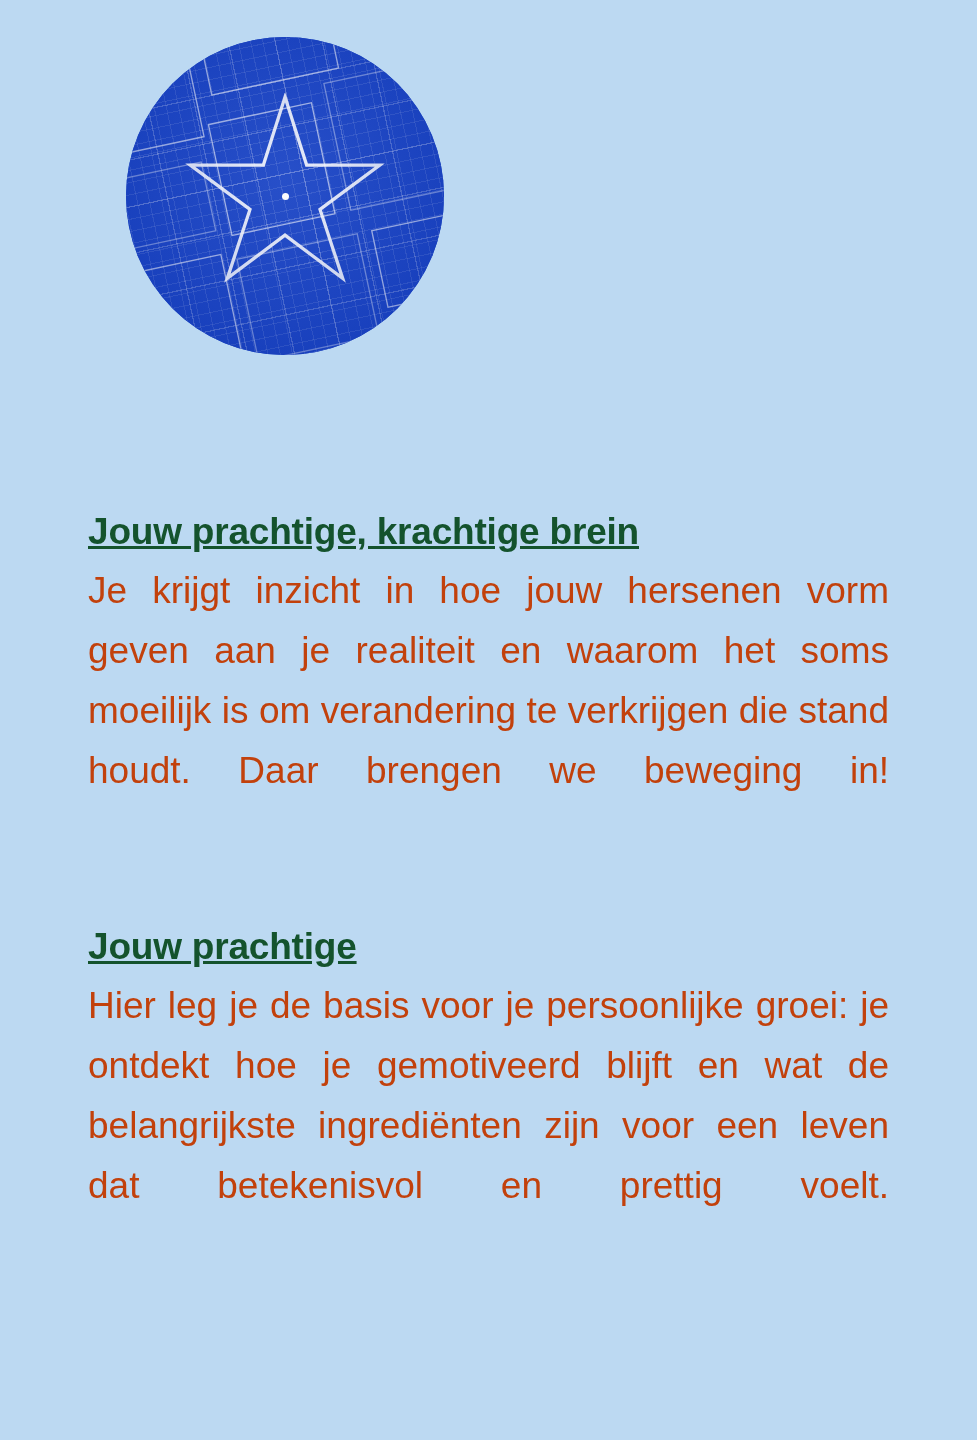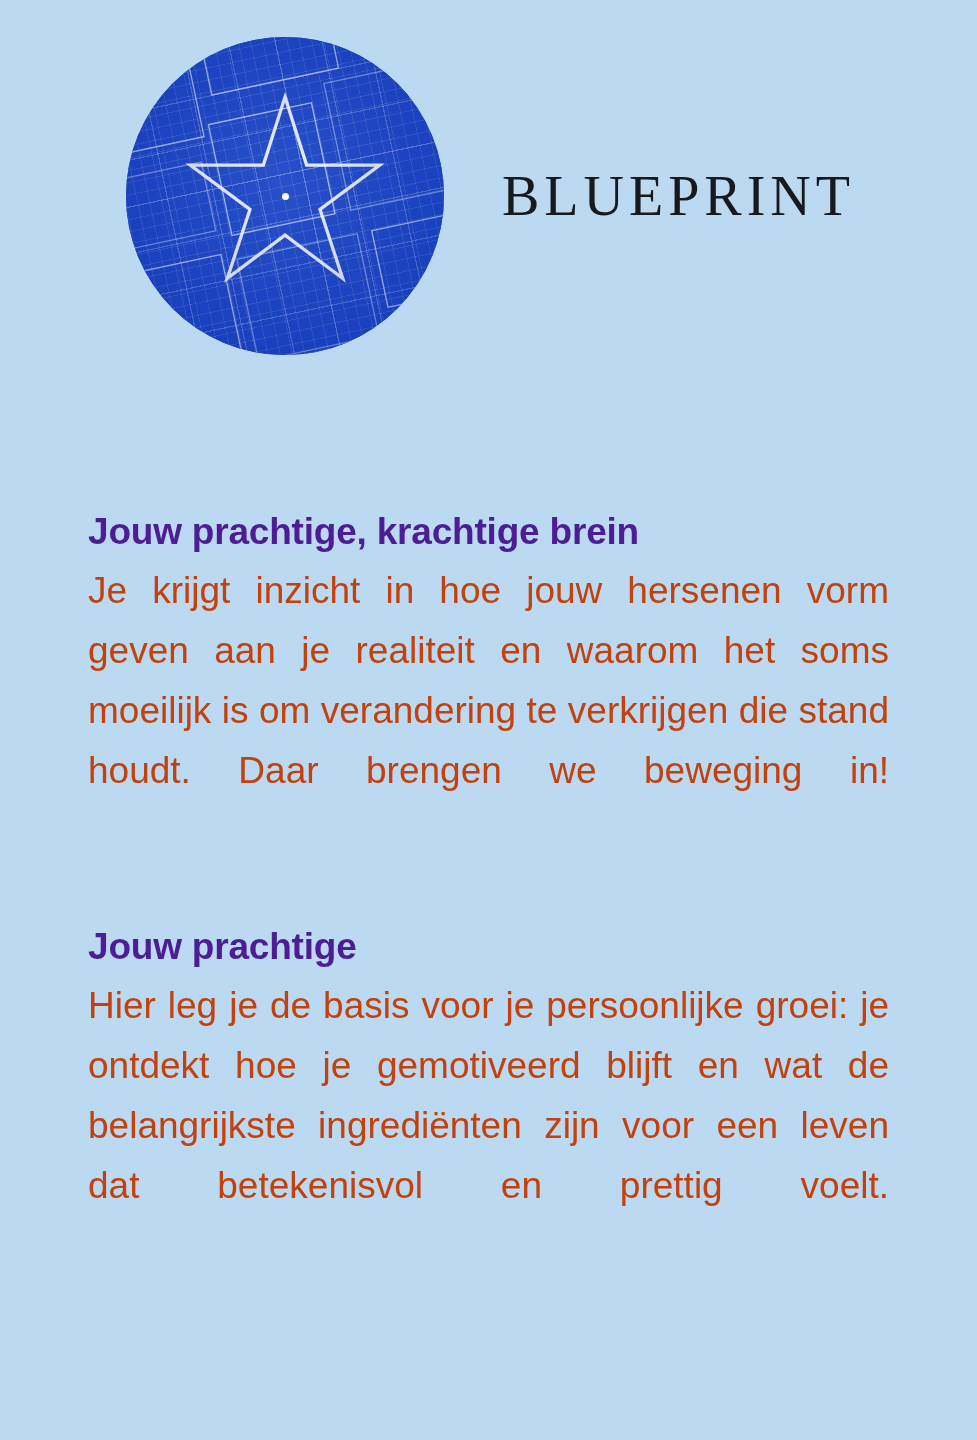--- a/index.html
+++ b/index.html
@@ -119,24 +119,25 @@
   .content {
     padding: 0 88px 0 88px;
     margin-top: 178px;
   }
   .block + .block {
     margin-top: 62px;
   }
   .block-title {
     font-size: 37px;
     font-weight: 700;
-    color: #4c1d95;
+    color: #14532d;
     margin: 0 0 6px 0;
     line-height: 1.28;
     letter-spacing: -0.2px;
+    text-decoration: underline;
   }
   .block-body {
     font-size: 37px;
     font-weight: 400;
     color: #c2410c;
     line-height: 1.62;
     margin: 0;
     text-align: justify;
     text-justify: inter-word;
   }
@@ -166,21 +167,20 @@
         <span class="r7 thin"></span>
         <span class="r8"></span>
       </div>
       <svg class="bp-star-outline" viewBox="0 0 100 100">
         <polygon points="50,2 60.5,35 96,35 67,56.5 78,90 50,69 22,90 33,56.5 4,35 39.5,35" fill="none" stroke="#ffffff" stroke-width="1.6" opacity="0.9"></polygon>
       </svg>
       <div class="bp-dot"></div>
       <div class="bp-vignette"></div>
     </div>
 
-    <div class="brand-word">BLUEPRINT</div>
   </div>
 
   <div class="content">
 
     <div class="block">
       <h2 class="block-title">Jouw prachtige, krachtige brein</h2>
       <p class="block-body">Je krijgt inzicht in hoe jouw hersenen vorm geven aan je realiteit en waarom het soms moeilijk is om verandering te verkrijgen die stand houdt. Daar brengen we beweging in!</p>
     </div>
 
     <div class="block">

